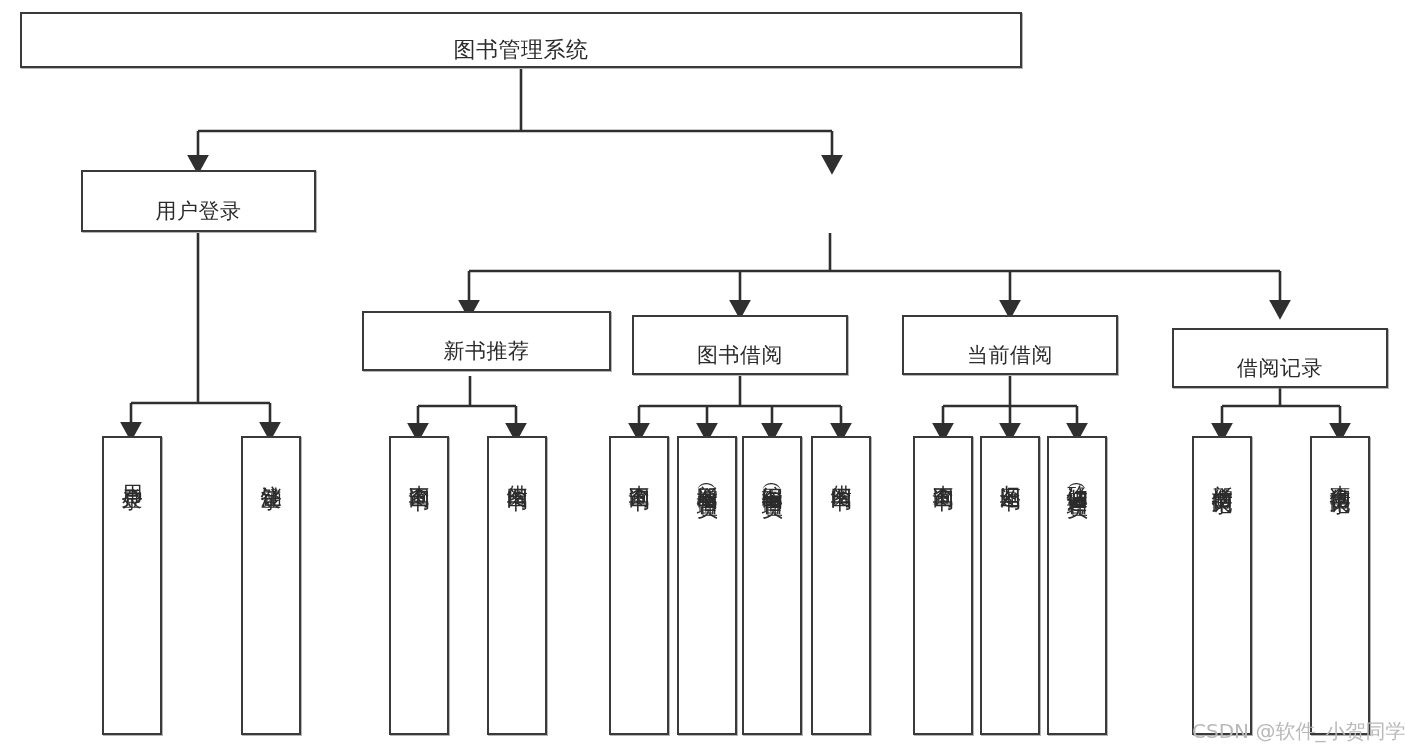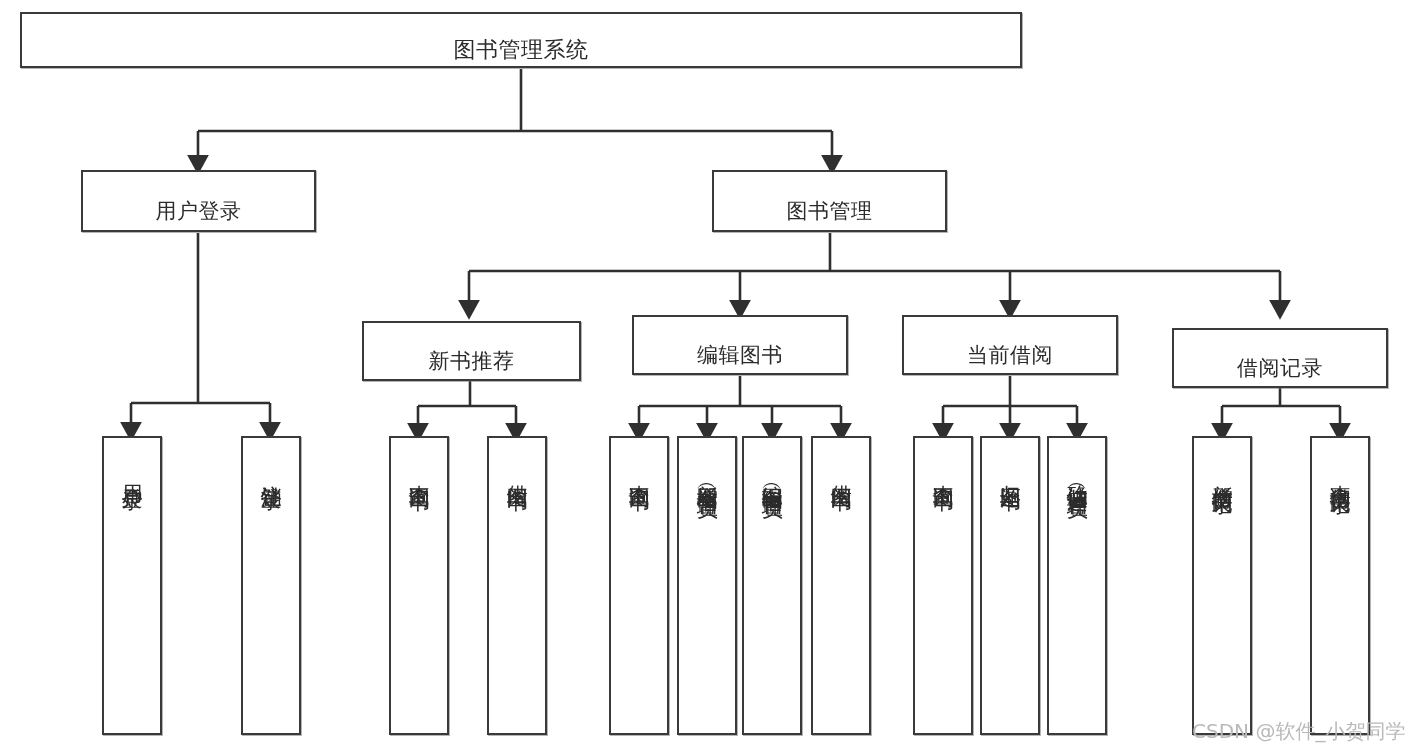--- a/index.html
+++ b/index.html
@@ -125,29 +125,26 @@
     </g>
   </svg>
 
   <div class="node root h" style="left:20px; top:12px; width:1002px; height:56px;">
     <span class="label">图书管理系统</span>
   </div>
 
   <div class="node h" style="left:81px; top:170px; width:235px; height:62px;">
     <span class="label">用户登录</span>
   </div>
-  <div class="node h" style="left:712px; top:170px; width:235px; height:62px;">
-    <span class="label">图书管理</span>
-  </div>
 
-  <div class="node h" style="left:362px; top:321px; width:219px; height:60px;">
+  <div class="node h" style="left:362px; top:311px; width:249px; height:60px;">
     <span class="label">新书推荐</span>
   </div>
   <div class="node h" style="left:632px; top:315px; width:216px; height:60px;">
-    <span class="label">编辑图书</span>
+    <span class="label">图书借阅</span>
   </div>
   <div class="node h" style="left:902px; top:315px; width:216px; height:60px;">
     <span class="label">当前借阅</span>
   </div>
   <div class="node h" style="left:1172px; top:328px; width:216px; height:60px;">
     <span class="label">借阅记录</span>
   </div>
 
   <div class="node v" style="left:102px; top:436px; width:60px; height:299px;">
     <span class="label">用户登录</span>

